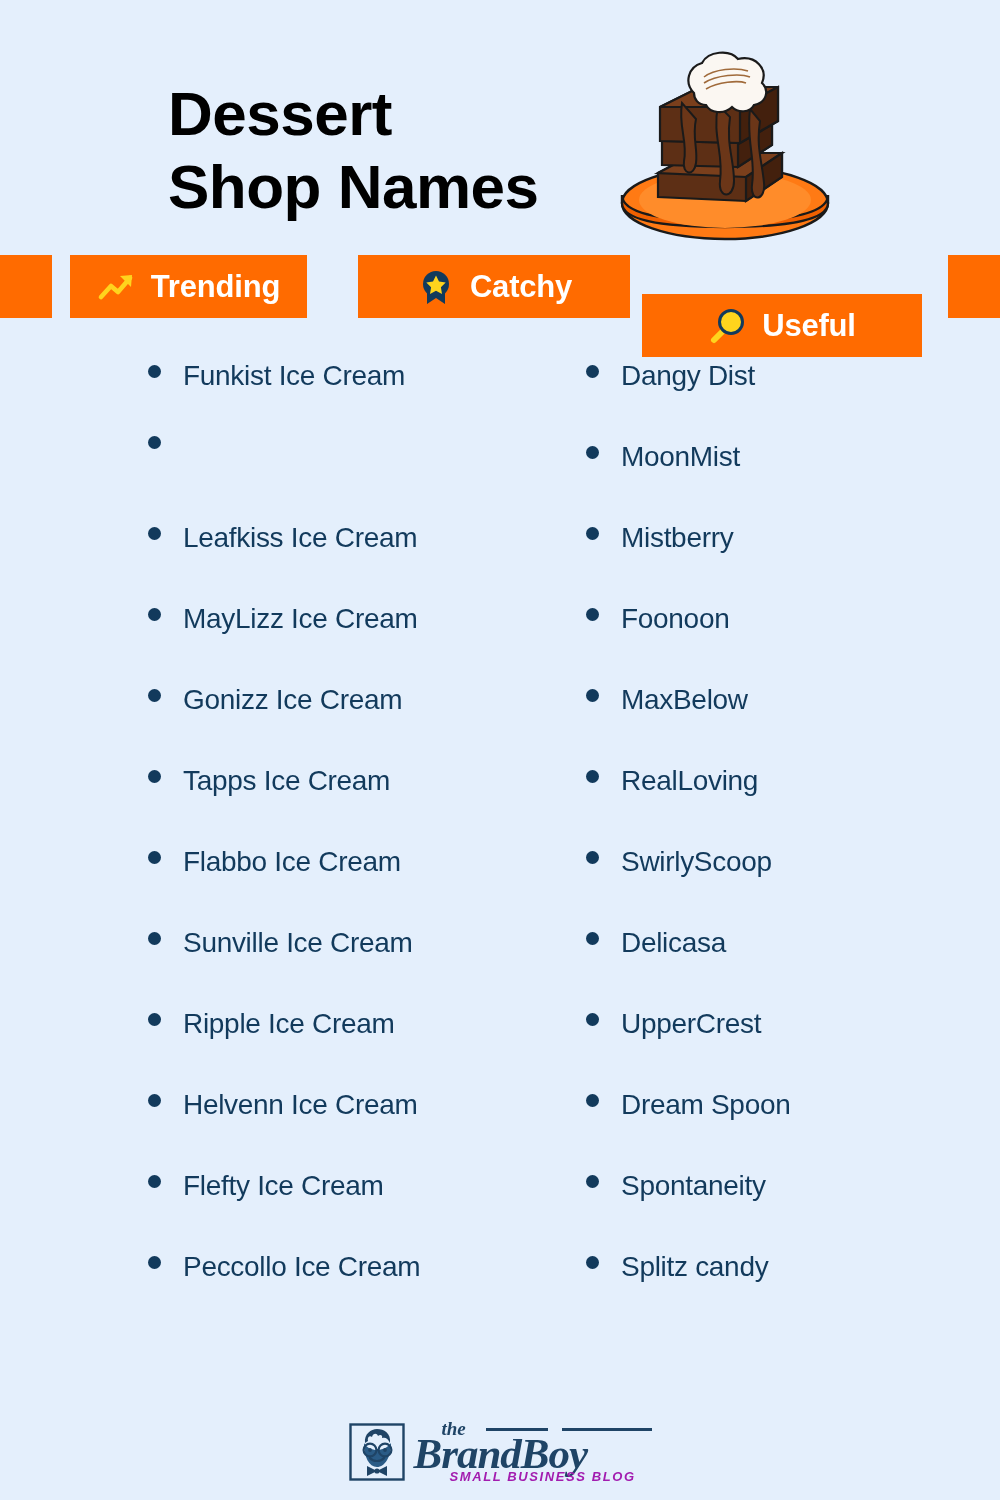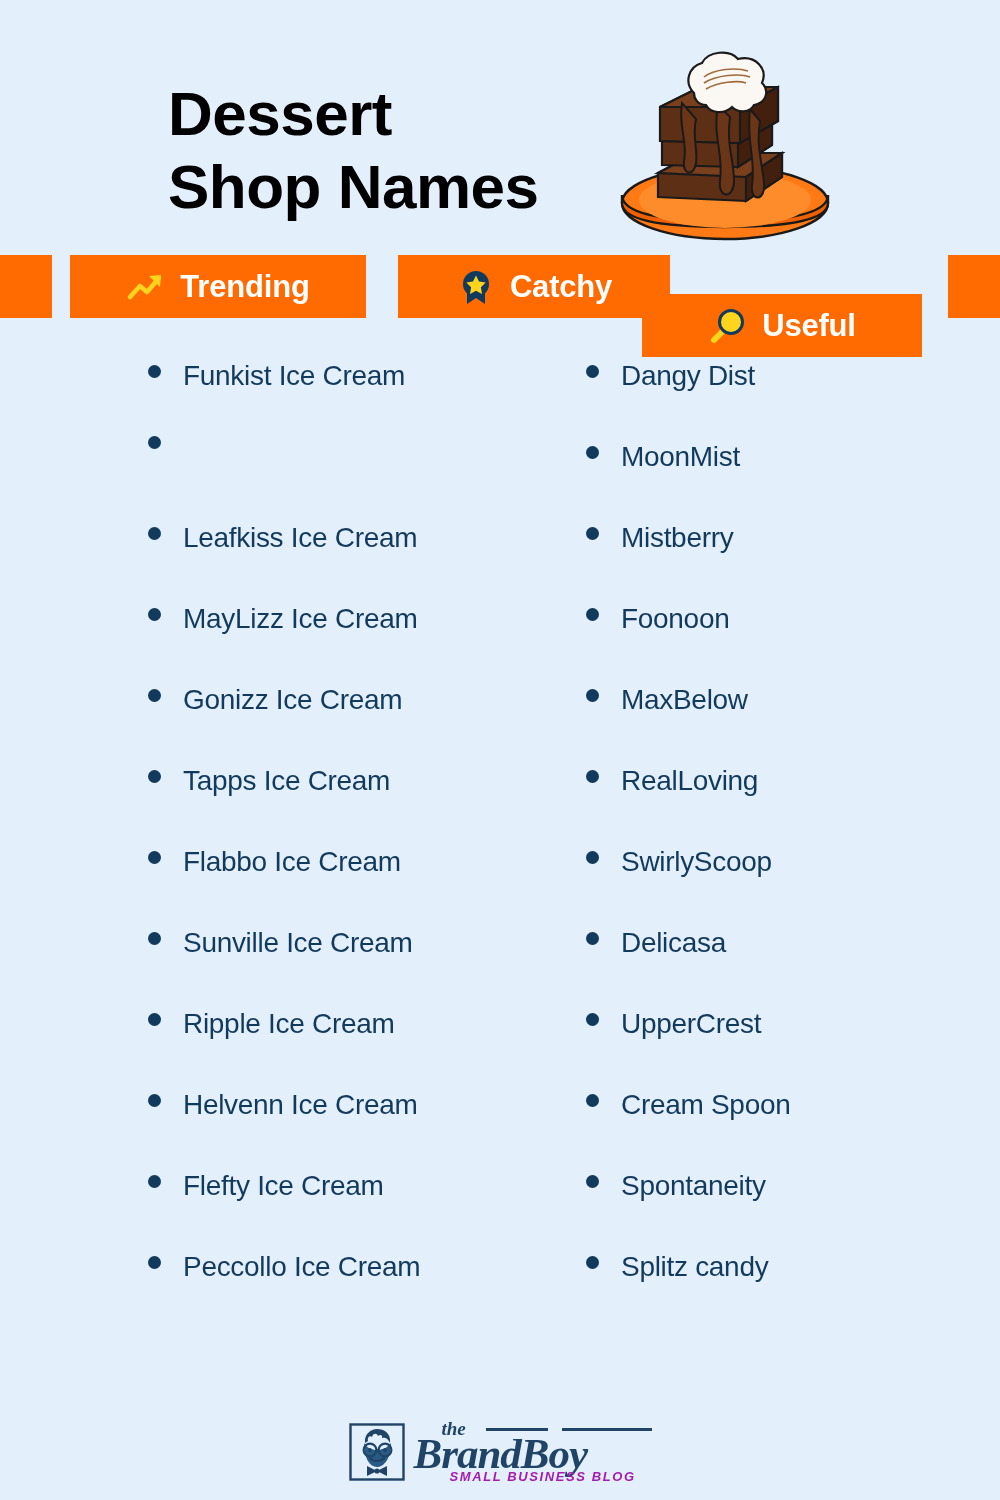--- a/index.html
+++ b/index.html
@@ -75,22 +75,22 @@
     top: 0;
     height: 63px;
     background: #ff6b00;
     display: flex;
     align-items: center;
     justify-content: center;
     gap: 14px;
     box-sizing: border-box;
     padding: 0 14px;
   }
-  .badge-1 { left: 70px;  width: 296px; }
-  .badge-2 { left: 358px; width: 272px; margin-left: 40px; }
+  .badge-1 { left: 70px;  width: 237px; }
+  .badge-2 { left: 358px; width: 272px; }
   .badge-3 { left: 642px; width: 280px; margin-top: 39px; }
 
   .badge-label {
     color: #ffffff;
     font-size: 31px;
     font-weight: 700;
     line-height: 1;
     white-space: nowrap;
     letter-spacing: -0.2px;
   }
@@ -365,21 +365,21 @@
       <div class="list-item">
           <span class="bullet"></span>
           <span class="item-text">Delicasa</span>
         </div>
       <div class="list-item">
           <span class="bullet"></span>
           <span class="item-text">UpperCrest</span>
         </div>
       <div class="list-item">
           <span class="bullet"></span>
-          <span class="item-text">Cream Spoon</span>
+          <span class="item-text">Dream Spoon</span>
         </div>
       <div class="list-item">
           <span class="bullet"></span>
           <span class="item-text">Spontaneity</span>
         </div>
       <div class="list-item">
           <span class="bullet"></span>
           <span class="item-text">Splitz candy</span>
         </div>
     </div>

